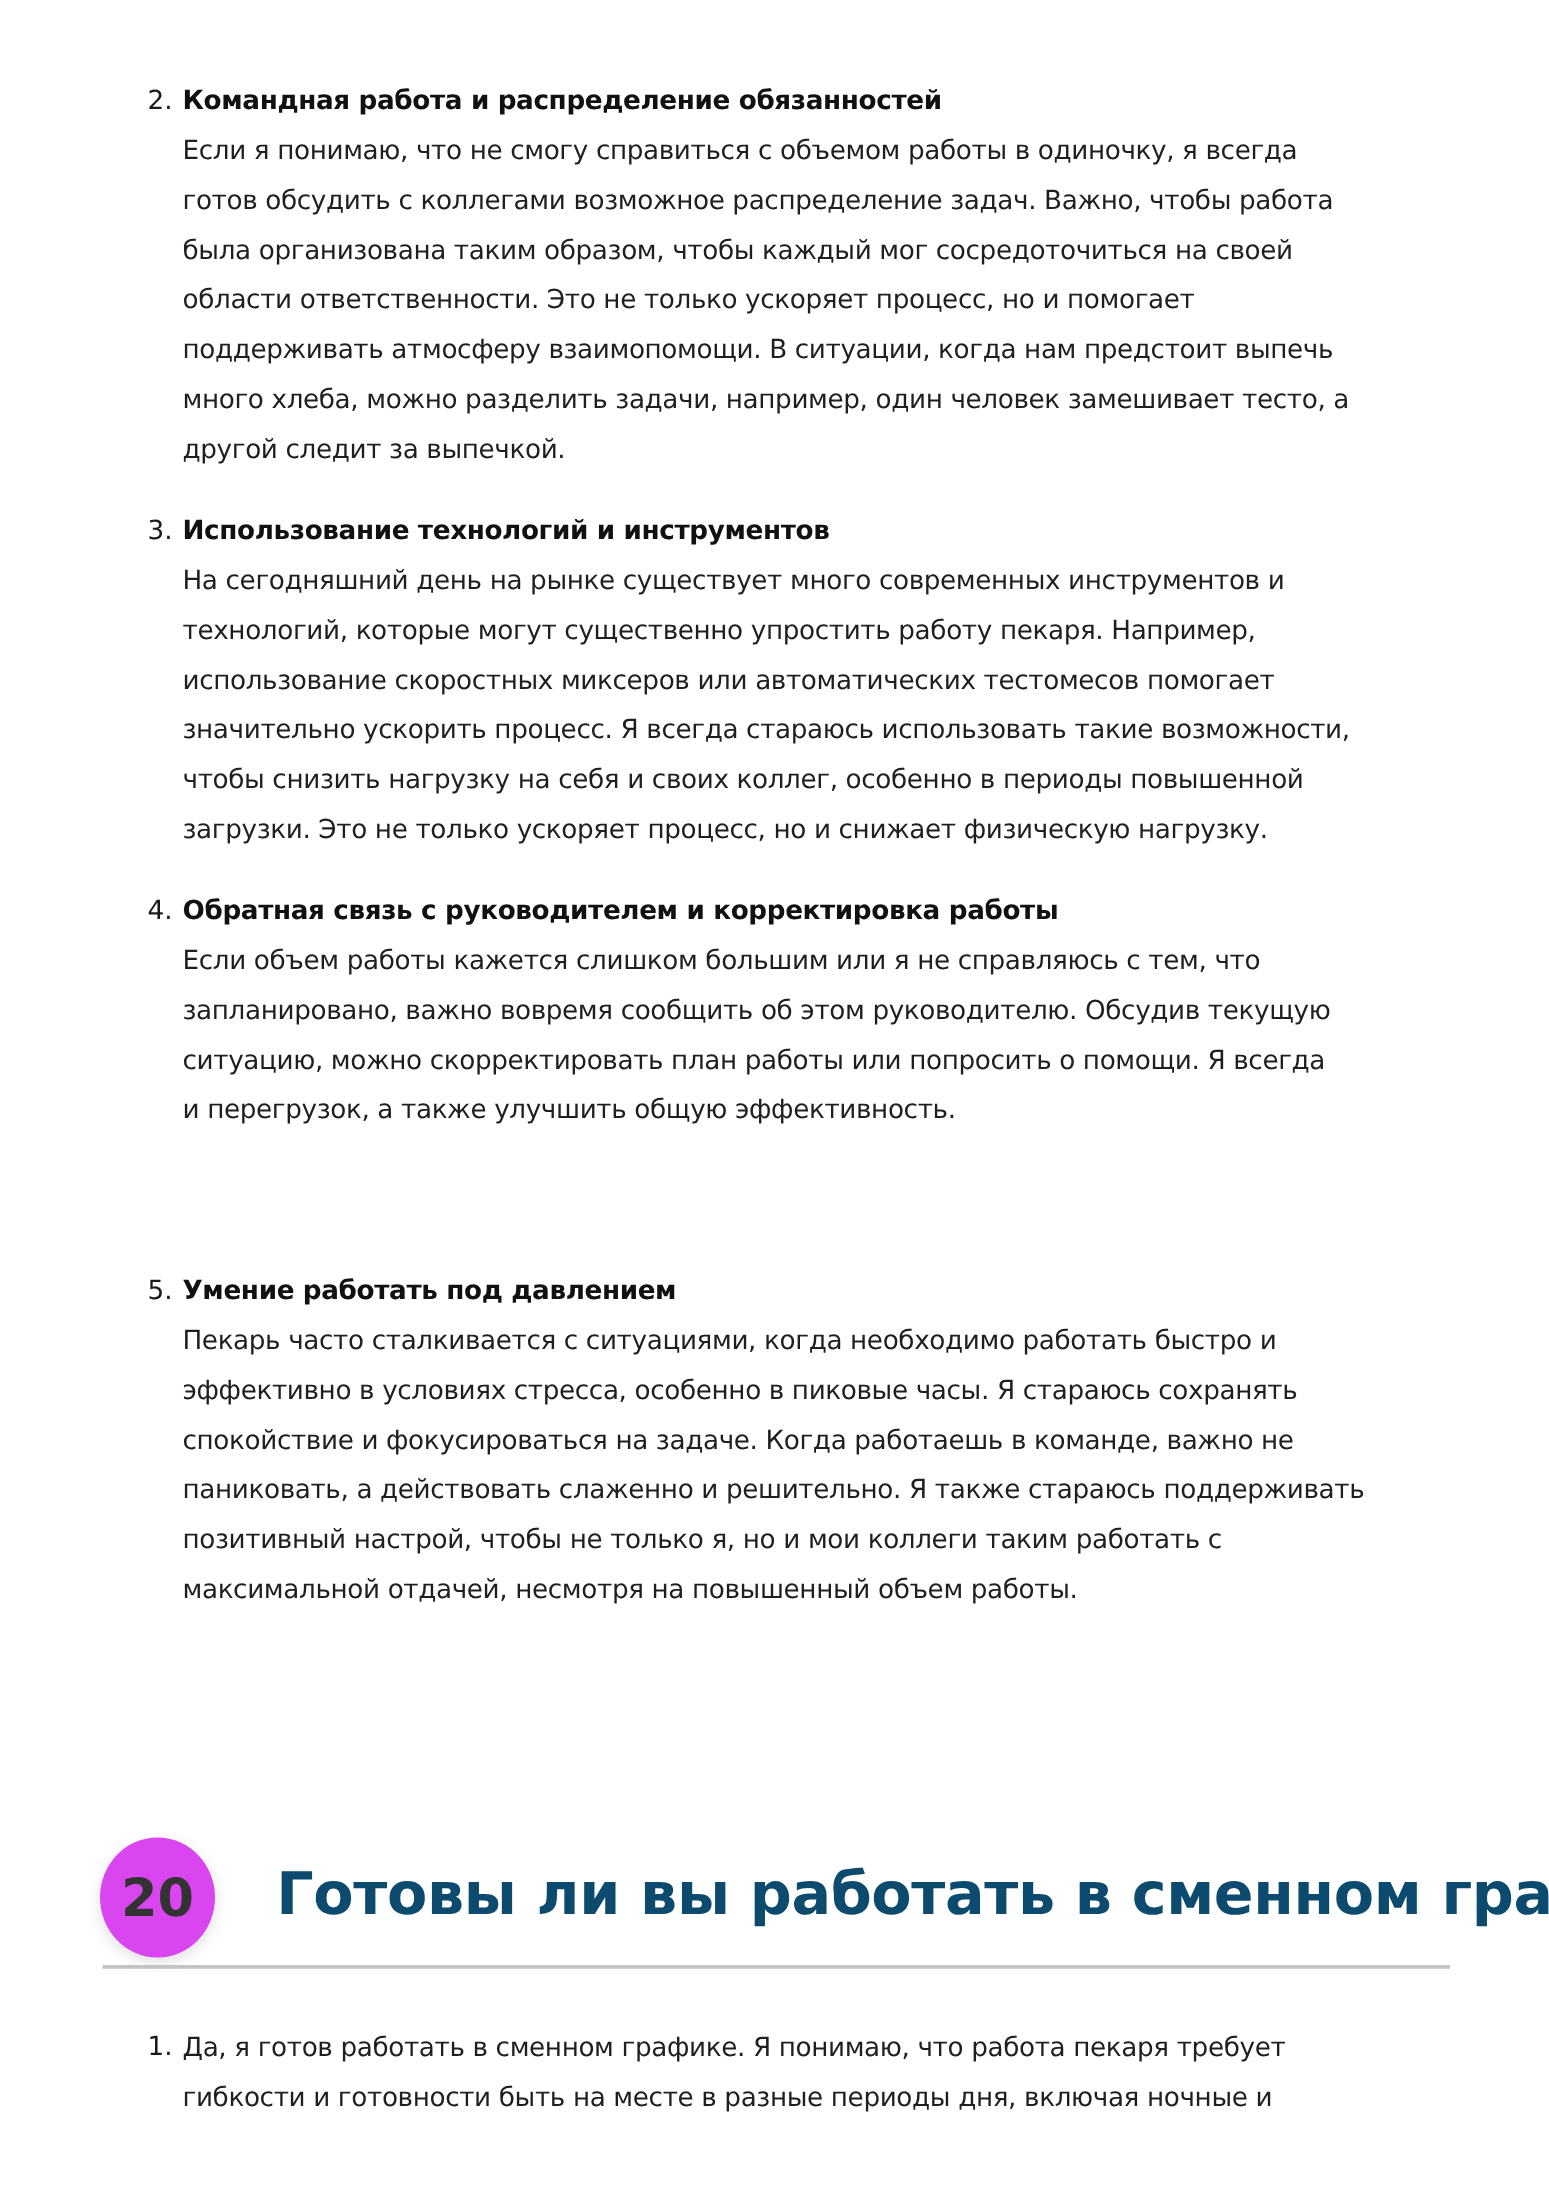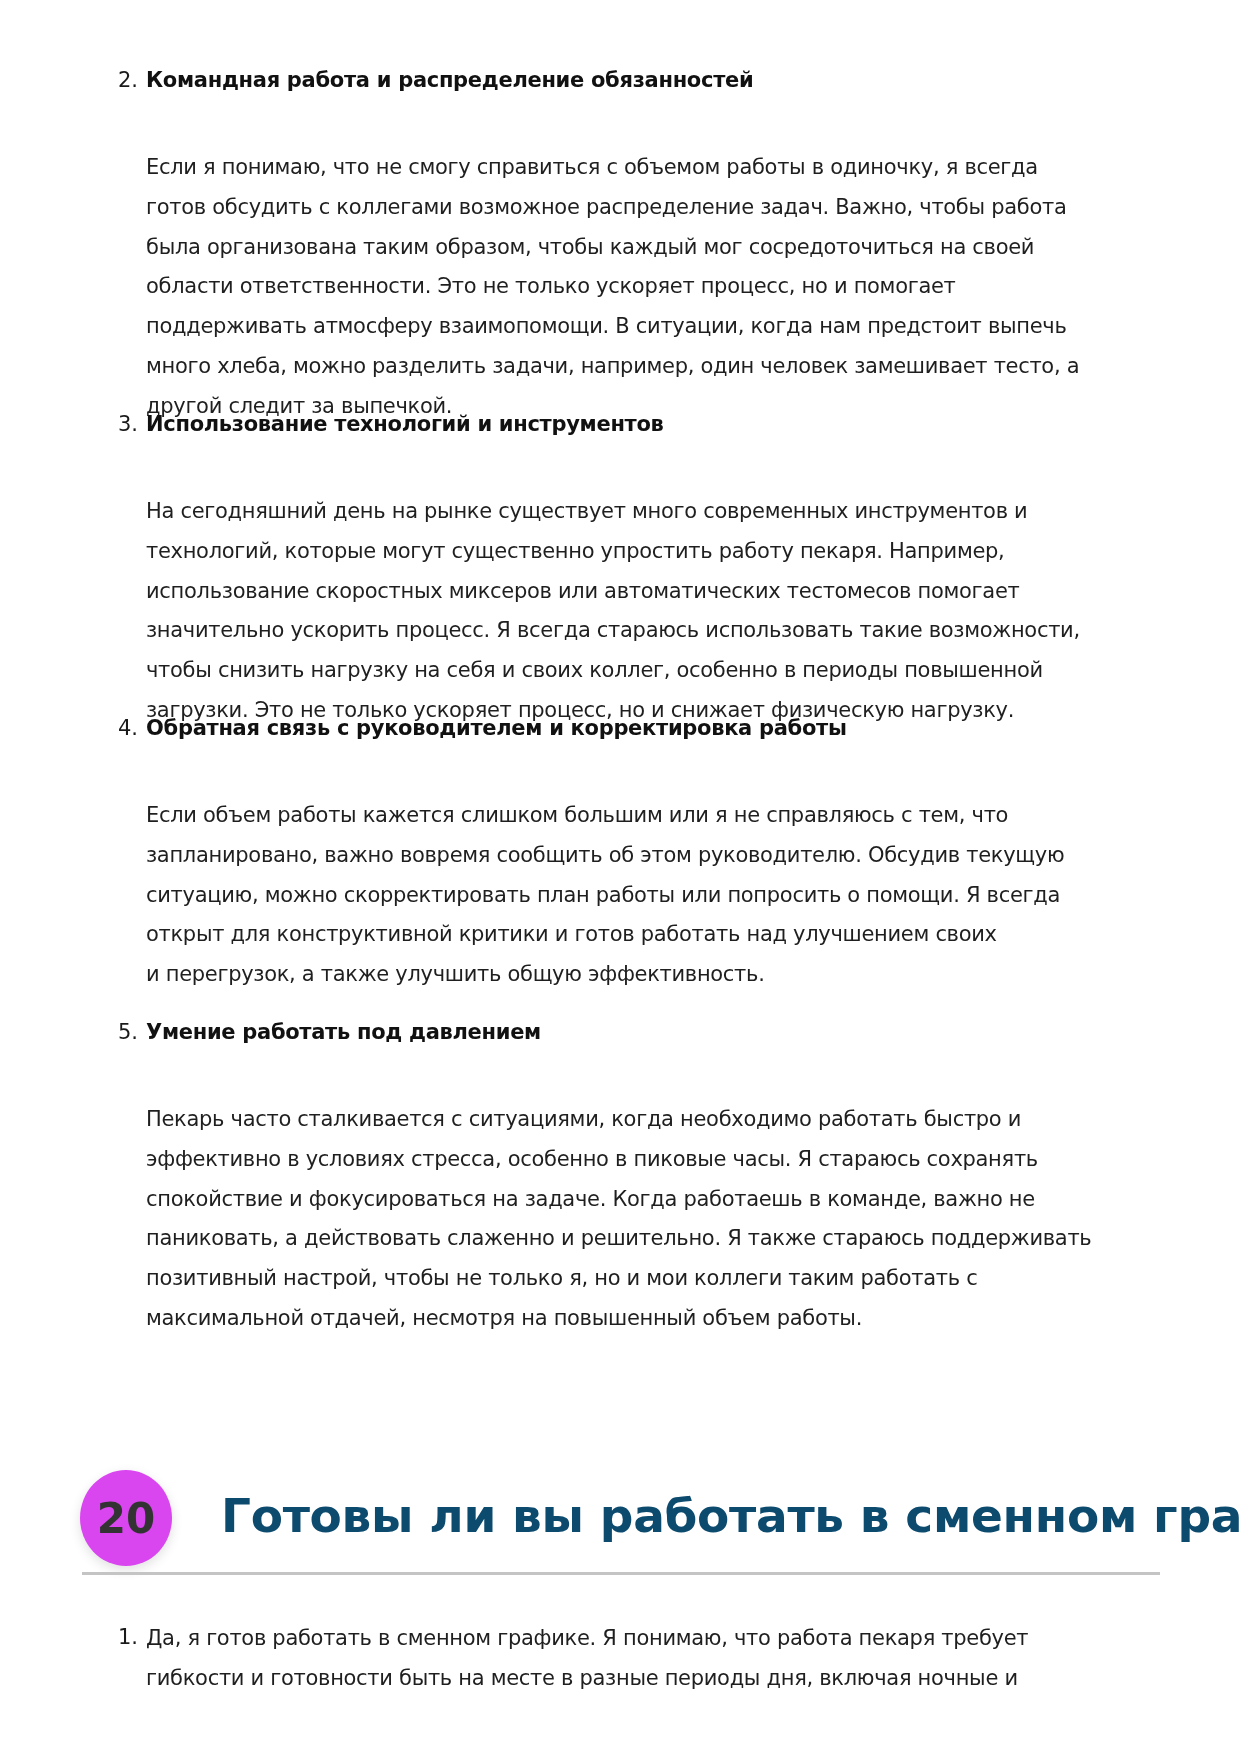--- a/index.html
+++ b/index.html
@@ -11,21 +11,21 @@
   .item { position: absolute; left: 118px; width: 1050px; }
   .item .num {
     position: absolute; left: 0; top: 0; font-size: 21px; line-height: 38px; color: #1a1a1a;
   }
   .item .title {
     position: absolute; left: 28px; top: 0; font-size: 21px; line-height: 38px;
     font-weight: bold; color: #111; white-space: nowrap; letter-spacing: -0.3px;
   }
   .item .body {
     position: absolute; left: 28px; top: 40px; width: 1030px;
-    font-size: 21px; line-height: 39.8px; color: #1f1f1f; letter-spacing: -0.3px; margin-top: 47px;
+    font-size: 21px; line-height: 39.8px; color: #1f1f1f; letter-spacing: -0.3px;
   }
   .item .body span { display: block; white-space: nowrap; }
 
   .section-header { position: absolute; left: 80px; top: 1470px; width: 1080px; height: 110px; }
   .badge {
     position: absolute; left: 0; top: 0; width: 92px; height: 96px; border-radius: 50%;
     background: #d946ef; box-shadow: 0 4px 12px rgba(0,0,0,0.12);
     display: flex; align-items: center; justify-content: center;
     font-size: 42px; font-weight: bold; color: #333;
   }
@@ -75,21 +75,20 @@
     </div>
   </div>
 
   <div class="item" style="top:709px;">
     <span class="num">4.</span>
     <span class="title">Обратная связь с руководителем и корректировка работы</span>
     <div class="body">
       <span>Если объем работы кажется слишком большим или я не справляюсь с тем, что</span>
       <span>запланировано, важно вовремя сообщить об этом руководителю. Обсудив текущую</span>
       <span>ситуацию, можно скорректировать план работы или попросить о помощи. Я всегда</span>
-      <span>открыт для конструктивной критики и готов работать над улучшением своих</span>
       <span>и перегрузок, а также улучшить общую эффективность.</span>
     </div>
   </div>
 
   <div class="item" style="top:1013px;">
     <span class="num">5.</span>
     <span class="title">Умение работать под давлением</span>
     <div class="body">
       <span>Пекарь часто сталкивается с ситуациями, когда необходимо работать быстро и</span>
       <span>эффективно в условиях стресса, особенно в пиковые часы. Я стараюсь сохранять</span>

